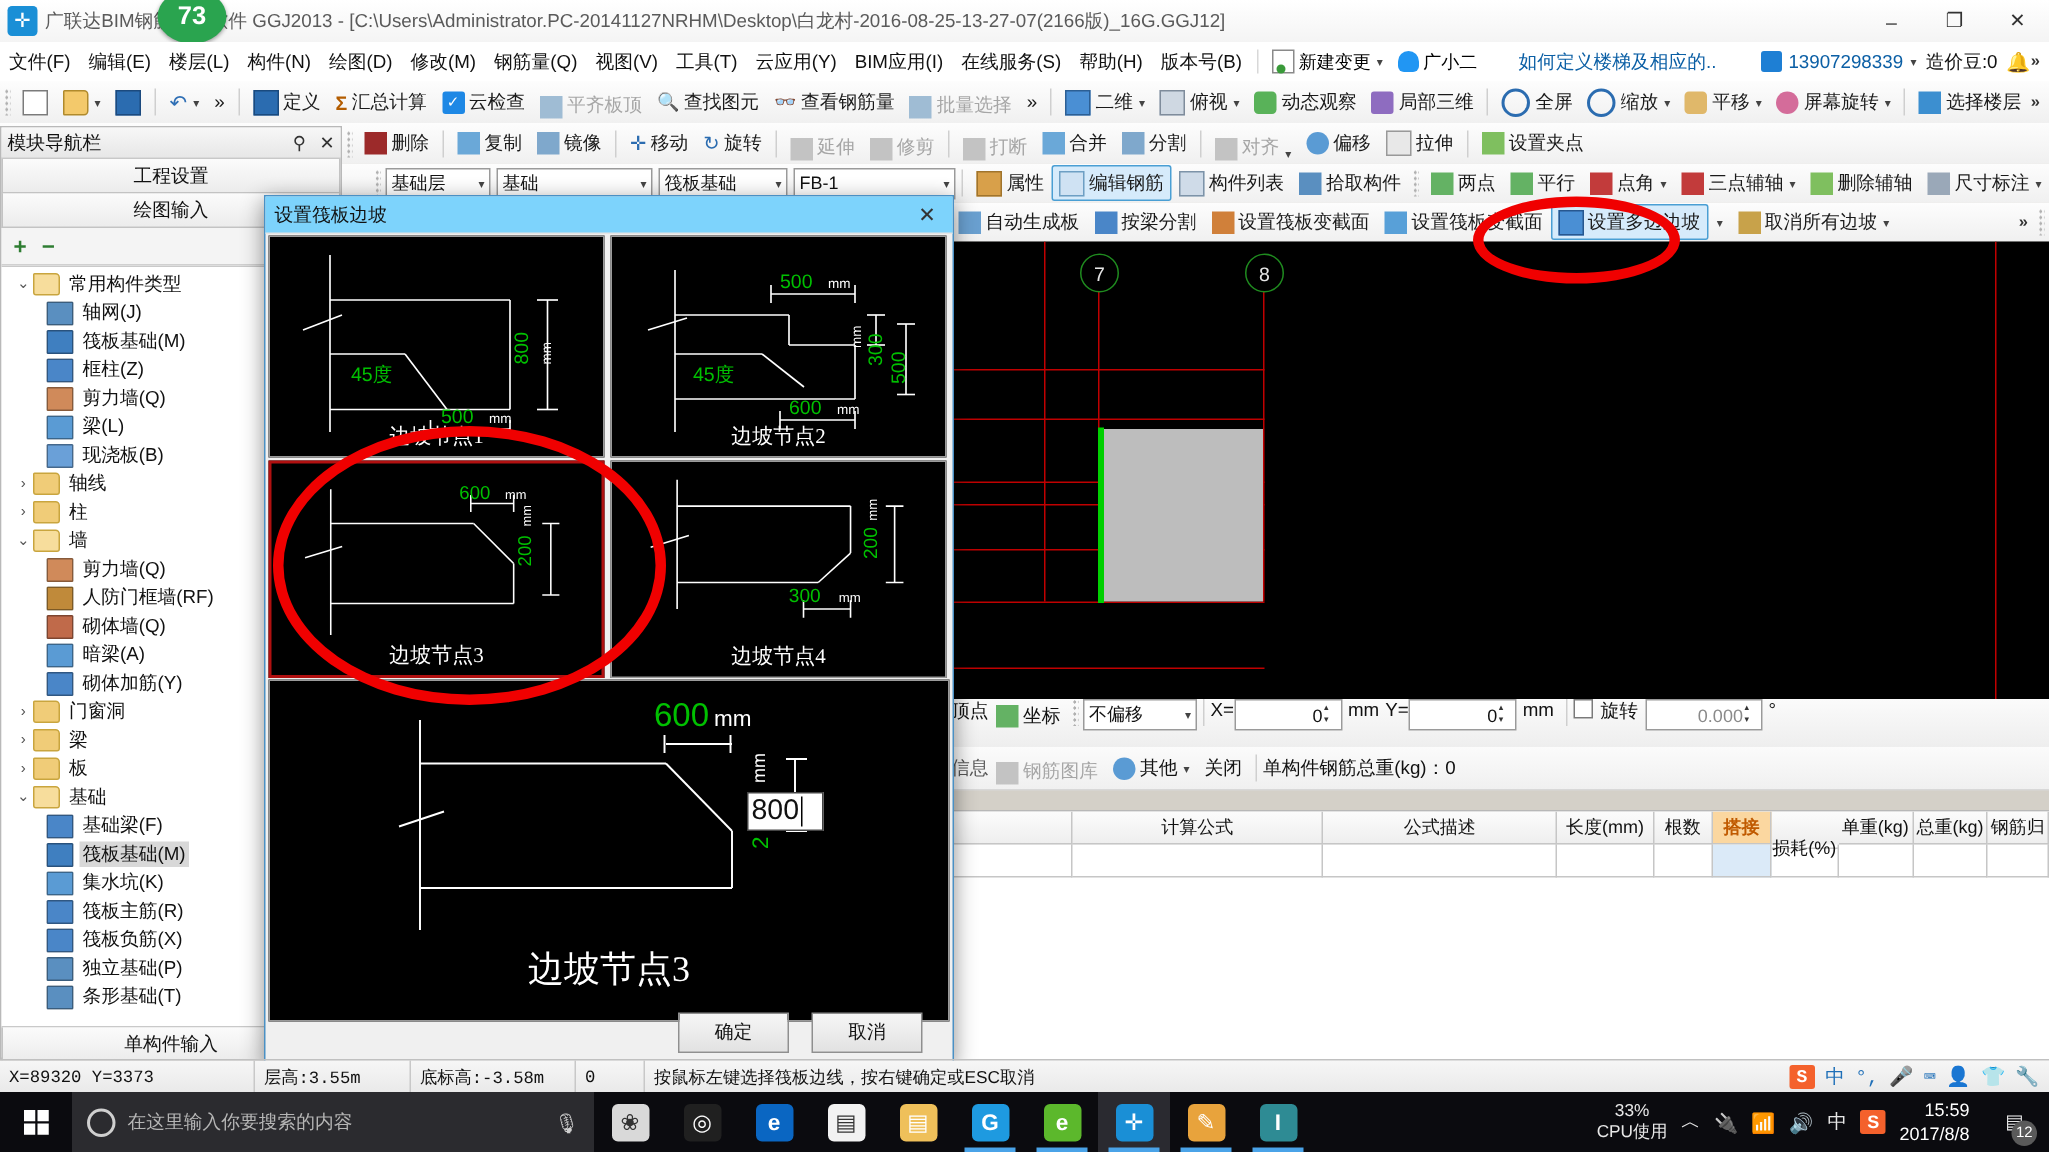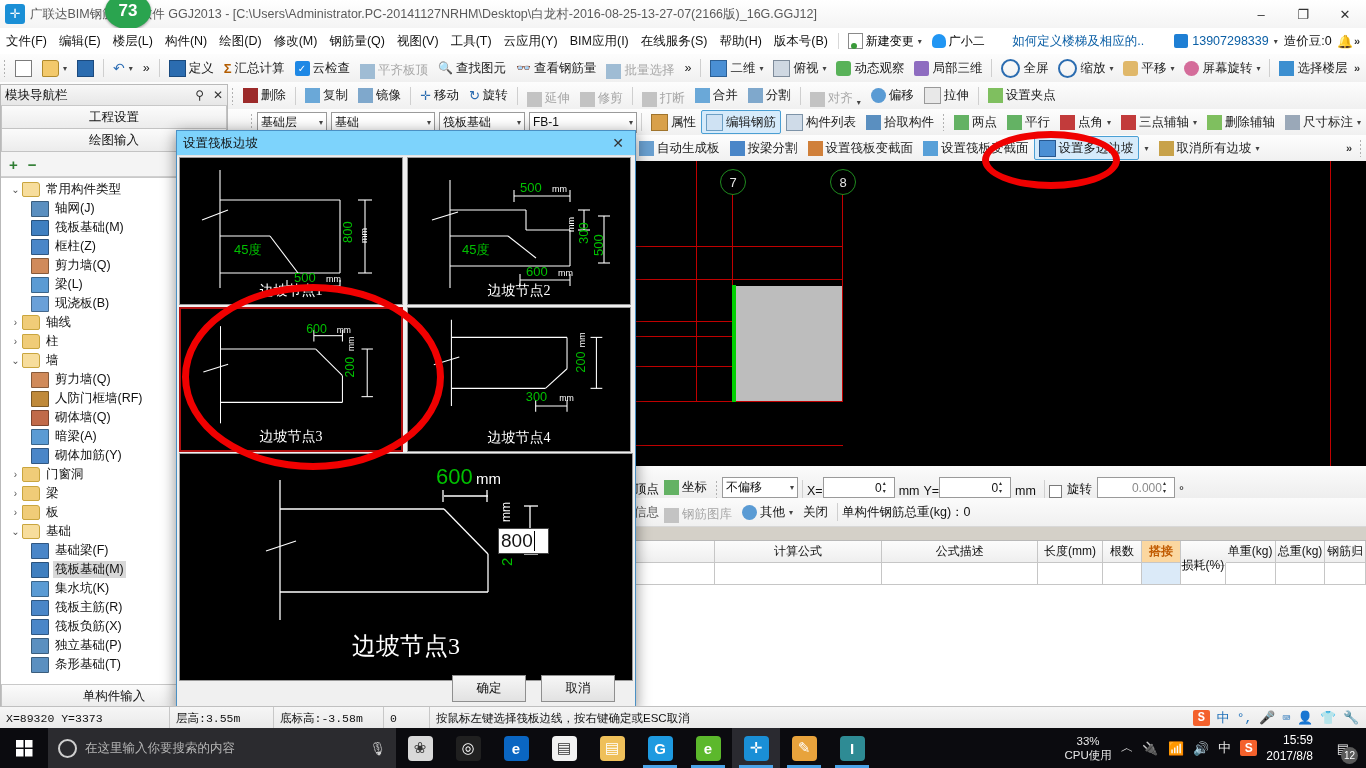--- a/index.html
+++ b/index.html
@@ -174,21 +174,21 @@
     position: absolute; width: 24px; height: 24px; border: 1px solid #1f8b1f;
     border-radius: 50%; color: #e6e6e6; font-size: 13px;
     display: flex; align-items: center; justify-content: center; background: #000;
   }
   .slab { position: absolute; background: #bdbdbd; }
   .greenedge { position: absolute; background: #00d000; }
 
   .paramsbar {
     position: absolute; left: 630px; top: 466px; width: 736px; height: 32px;
     background: linear-gradient(#fbfbfb,#eeeeee); border-bottom: 1px solid #d8d8d8;
-    display: flex; align-items: flex-end; font-size: 12.5px; color: #111;
+    display: flex; align-items: flex-start; font-size: 12.5px; color: #111;
   }
   .numbox {
     width: 58px; height: 19px; background: #fff; border: 1px solid #9a9a9a;
     display: flex; align-items: center; justify-content: flex-end;
     padding-right: 12px; font-size: 12px; position: relative; color:#111;
   }
   .numbox .spin { position: absolute; right: 1px; top: 1px; width: 10px; height: 15px;
     display:flex; flex-direction:column; justify-content:space-between; font-size:6px; color:#333;}
   .chk { width: 11px; height: 11px; border: 1px solid #7a7a7a; background: #fff; flex:0 0 auto;}
 

